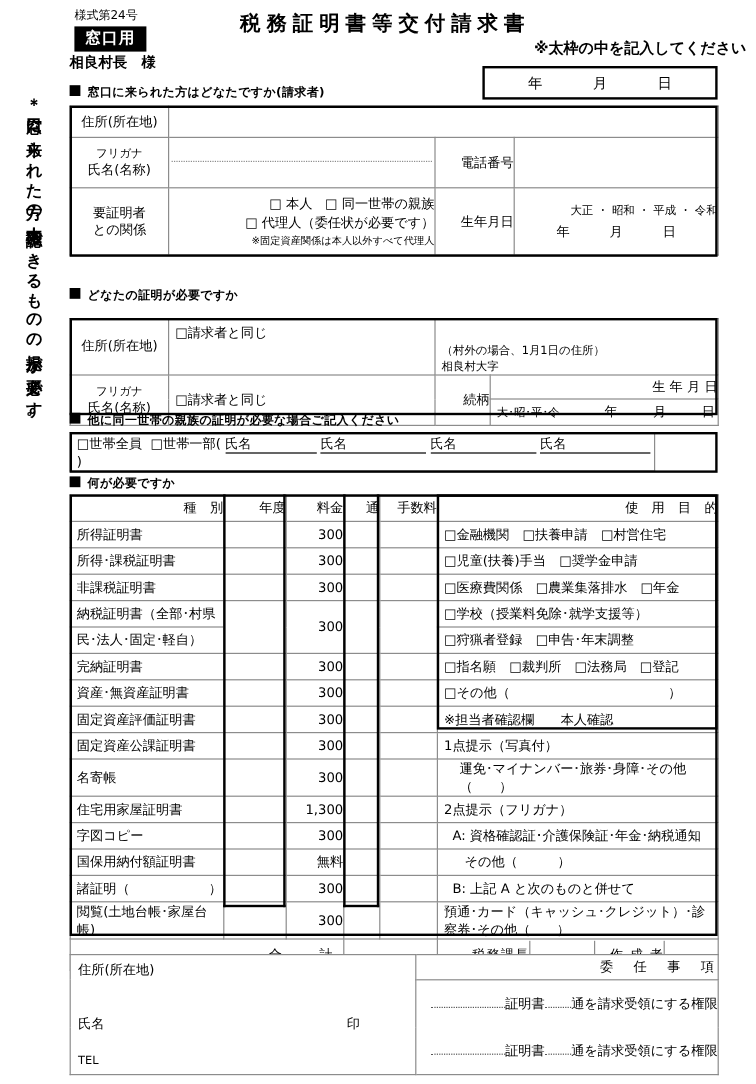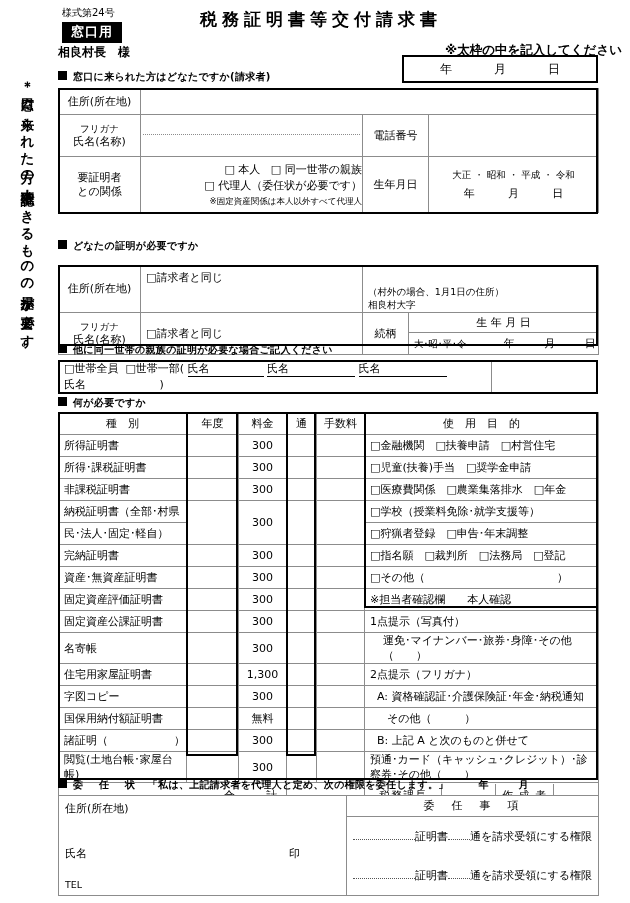--- a/index.html
+++ b/index.html
@@ -29,21 +29,21 @@
   .hdr-addressee {
     position:absolute; left:58px; top:44px;
     font-weight:bold; font-size:12px;
   }
   .hdr-title {
     position:absolute; left:200px; top:8px;
     font-weight:bold; font-size:17px;
     letter-spacing:5px;
   }
   .hdr-note {
-    position:absolute; right:8px; top:42px;
+    position:absolute; right:8px; top:32px;
     font-weight:bold; font-size:12.5px;
     text-underline-offset: 2px;
   }
   .date-box {
     position:absolute; left:402px; top:55px; width:196px; height:28px;
     border:2px solid #000; background:#fff;
     display:flex; align-items:center; justify-content:center;
     gap:42px; font-size:12px;
   }
 
@@ -61,42 +61,42 @@
   
   .sec-h {
     position:absolute; font-weight:bold; font-size:10px;
     letter-spacing:0.3px; white-space:nowrap;
   }
   .sec-h .sq { display:inline-block; width:9px; height:9px; background:#000; margin-right:6px; }
 
   
   table.g { border-collapse:collapse; table-layout:fixed; background:#fff; }
   table.g td, table.g th { border:1px solid #8c8c8c; padding:0; font-weight:normal; font-size:11px; vertical-align:middle; }
-  .ctr { text-align:center; }
+  .ctr { text-align:right; }
   .lft { text-align:left; padding-left:5px !important; }
   .rgt { text-align:right; padding-right:6px !important; }
   .small { font-size:9.5px; }
   .tiny  { font-size:8.5px; }
 
   
   .frame { position:absolute; border:2px solid #000; pointer-events:none; }
 
   
   #t1 { position:absolute; left:58px; top:88px; width:540px; }
   #t1 td { height:26px; }
   .lbl { text-align:center; font-size:10.5px; line-height:1.25; }
   .chkline { font-size:11px; padding-left:6px; line-height:1.5;text-align:right; }
   .furi-cell { position:relative; }
   .furi-dash { position:absolute; left:2px; right:2px; top:47%; border-top:1px dotted #8c8c8c; }
 
   
   #t2 { position:absolute; left:58px; top:265px; width:540px; }
 
   
-  #t3 { position:absolute; left:58px; top:360px; width:434px; }
+  #t3 { position:absolute; left:58px; top:360px; width:488px; }
 
   
   #t4 { position:absolute; left:58px; top:412px; width:540px; }
   #t4 td { height:22px; }
   .u { display:inline-block; border-bottom:1px solid #000; }
 
   
   #t5 { position:absolute; left:58px; top:795px; width:540px; }
 
   .chk { font-family:"DejaVu Sans", sans-serif; }
@@ -416,27 +416,20 @@
       </td>
     </tr>
   </tbody>
     </table>
 
   <div class="frame" style="left:58px; top:412px; width:540px; height:368px;"></div>
   <div class="frame" style="left:186px; top:412px; width:52px; height:344px; border-top:none;"></div>
   <div class="frame" style="left:286px; top:412px; width:30px; height:344px; border-top:none;"></div>
   <div class="frame" style="left:364px; top:412px; width:234px; height:196px;"></div>
 
-  <div class="sec-h" style="left:58px; top:778px;">
-    <span class="sq"></span><span style="letter-spacing:3px">委　任　状</span>
-    <span style="margin-left:6px">「私は、上記請求者を代理人と定め、次の権限を委任します。」</span>
-    <span style="margin-left:26px">年</span>
-    <span style="margin-left:26px">月</span>
-    
-  </div>
 
   <table class="g" id="t5">
     <colgroup>
         <col style="width:288px">
         <col style="width:252px">
       </colgroup>
     <tbody>
         <tr>
       <td rowspan="3" style="height:96px;vertical-align:top;padding:5px 6px">
         <div>住所(所在地)</div>

